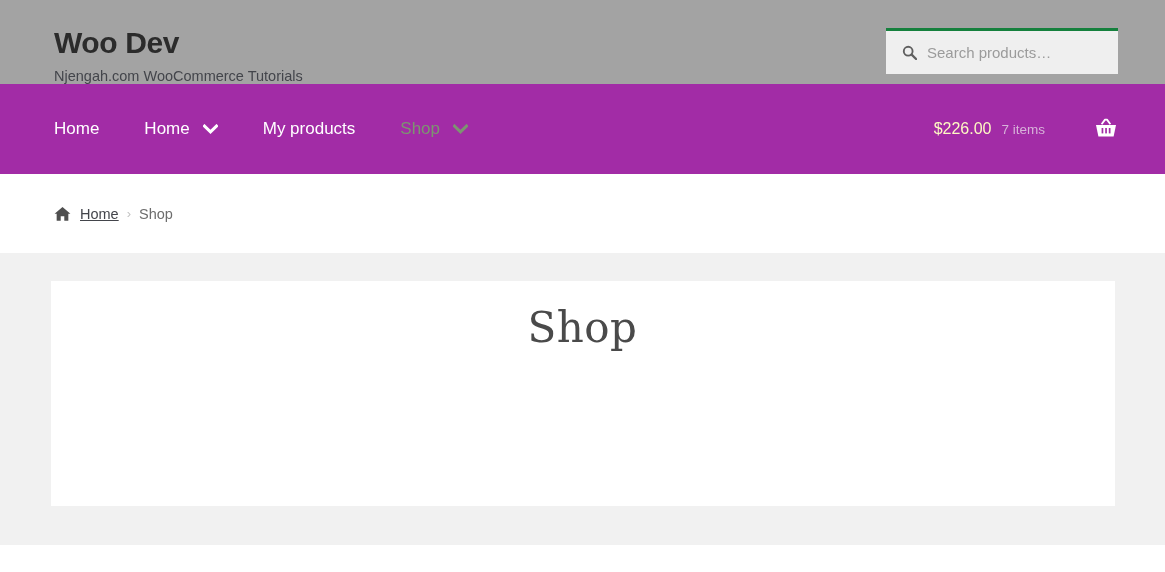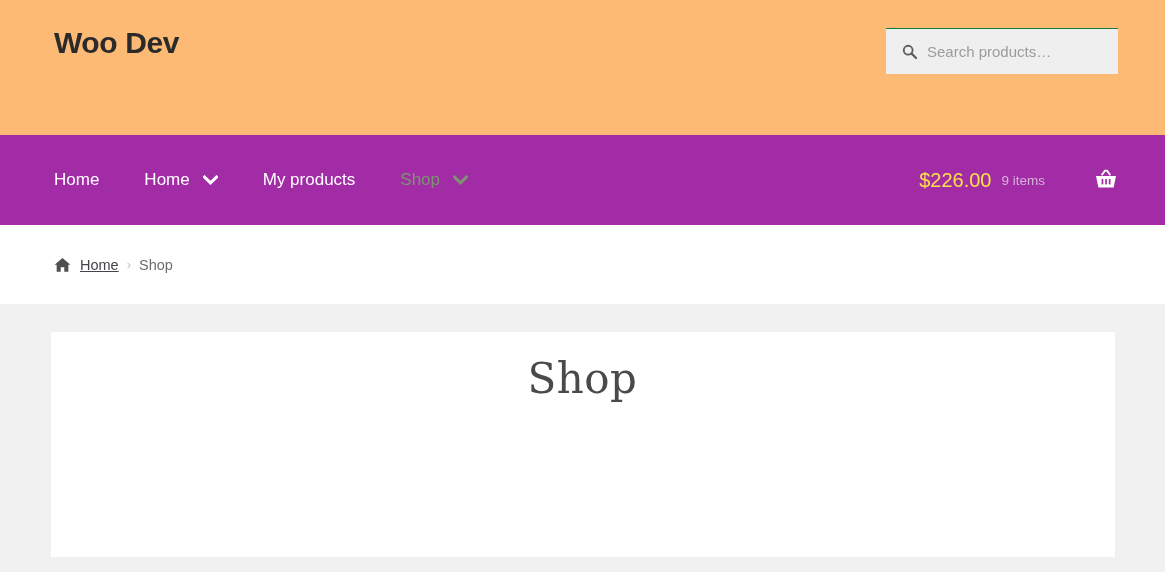--- a/index.html
+++ b/index.html
@@ -11,22 +11,22 @@
     height: 572px;
     background: #ffffff;
     font-family: "Liberation Sans", sans-serif;
     color: #43454b;
     overflow: hidden;
   }
 
   
   .masthead {
     position: relative;
-    height: 135px;
-    background: #fdba74;
+    height: 84px;
+    background: #a3a3a3;
   }
   .brand {
     position: absolute;
     left: 54px;
     top: 28px;
   }
   .site-title {
     font-size: 30px;
     font-weight: bold;
     letter-spacing: -0.4px;
@@ -41,21 +41,21 @@
     line-height: 1;
   }
 
   .search-box {
     position: absolute;
     left: 886px;
     top: 28px;
     width: 232px;
     height: 46px;
     background: #efefef;
-    border-top: 1px solid #15803d;
+    border-top: 3px solid #15803d;
     box-sizing: border-box;
     display: flex;
     align-items: center;
   }
   .search-icon {
     margin-left: 16px;
     display: flex;
     align-items: center;
     color: #5f5f5f;
   }
@@ -112,22 +112,22 @@
 
   .cart-area {
     position: absolute;
     right: 47px;
     top: 0;
     height: 90px;
     display: flex;
     align-items: center;
   }
   .cart-amount {
-    font-size: 20px;
-    color: #fde047;
+    font-size: 16px;
+    color: #fef9c3;
   }
   .cart-count {
     font-size: 13.5px;
     color: #d7b2d9;
     margin-left: 10px;
   }
   .cart-icon {
     margin-left: 49px;
     display: flex;
     align-items: center;
@@ -192,20 +192,21 @@
     letter-spacing: 0.5px;
   }
 </style>
 </head>
 <body>
 
 <header class="masthead">
 
   <div class="brand">
     <h1 class="site-title">Woo Dev</h1>
+    <p class="site-tagline">Njengah.com WooCommerce Tutorials</p>
   </div>
 
   <div class="search-box">
     <span class="search-icon">
       <svg width="15" height="15" viewBox="0 0 16 16">
         <circle cx="6.6" cy="6.6" r="4.7" fill="none" stroke="currentColor" stroke-width="2"></circle>
         <line x1="10.3" y1="10.3" x2="15" y2="15" stroke="currentColor" stroke-width="2.4" stroke-linecap="round"></line>
       </svg>
     </span>
     <input class="search-input" type="text" placeholder="Search products…" style="">
@@ -235,21 +236,21 @@
       <span class="chev">
         <svg width="15" height="10" viewBox="0 0 16 10">
           <path d="M1.6 1.8 L8 8 L14.4 1.8" fill="none" stroke="#7d9471" stroke-width="3.2" stroke-linecap="square"></path>
         </svg>
       </span>
     </li>
   </ul>
 
   <div class="cart-area">
     <span class="cart-amount">$226.00</span>
-    <span class="cart-count">9 items</span>
+    <span class="cart-count">7 items</span>
     <span class="cart-icon">
       <svg width="24" height="22" viewBox="0 0 24 22">
         <path d="M7.6 6.2 L11 1.6 L13 1.6 L16.4 6.2" fill="none" stroke="#ffffff" stroke-width="1.8" stroke-linejoin="round"></path>
         <path d="M2 7 H22 L19.6 18.6 H4.4 Z" fill="#ffffff"></path>
         <rect x="7.6" y="10" width="1.7" height="5.4" fill="#a22ca6"></rect>
         <rect x="11.2" y="10" width="1.7" height="5.4" fill="#a22ca6"></rect>
         <rect x="14.8" y="10" width="1.7" height="5.4" fill="#a22ca6"></rect>
       </svg>
     </span>
   </div>

